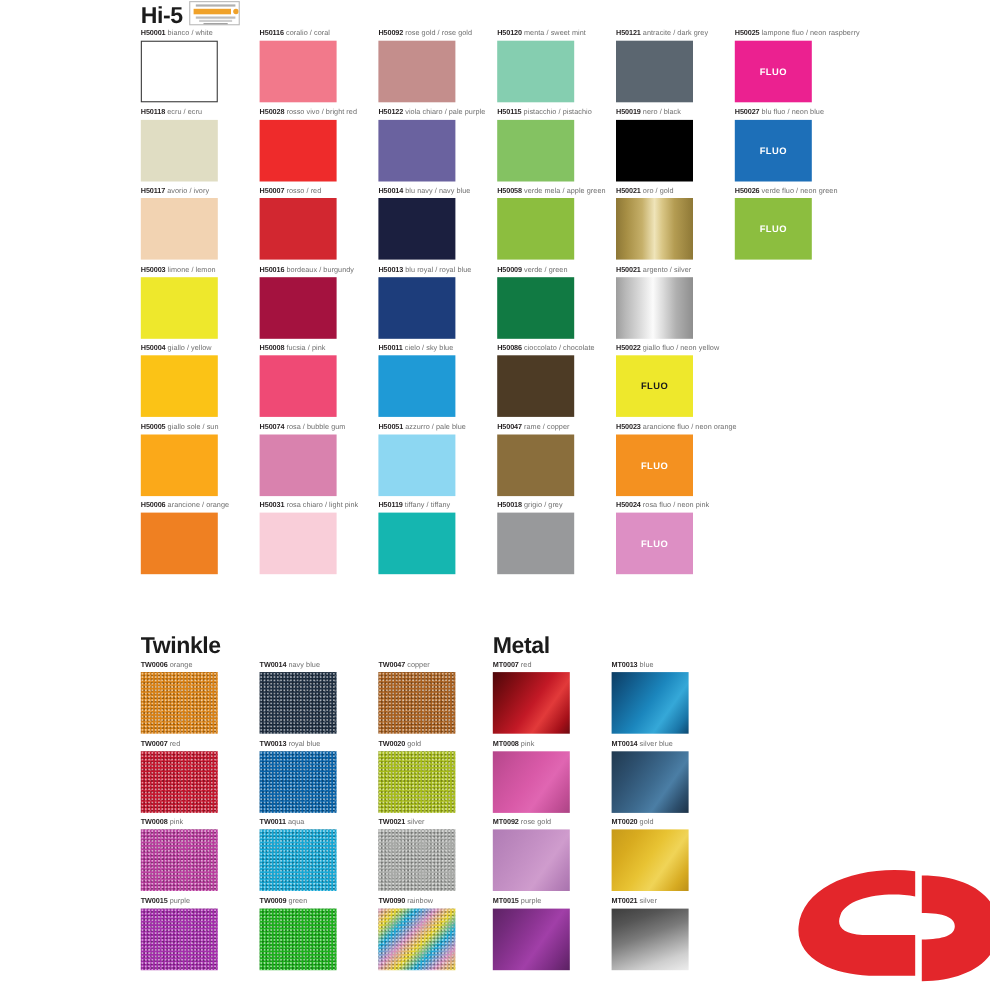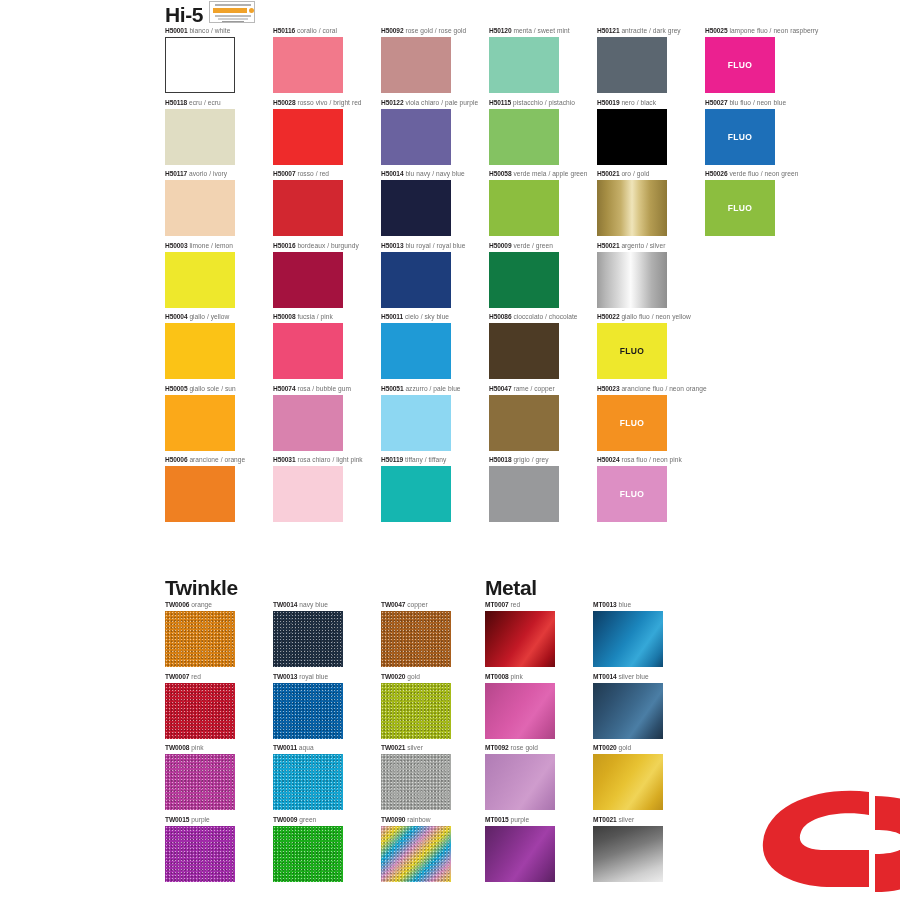--- a/index.html
+++ b/index.html
@@ -4,21 +4,21 @@
 <title>Colour Chart</title>
 <style>
   html,body{margin:0;padding:0;}
   body{
     width:900px;height:900px;
     background:#ffffff;
     font-family:"Liberation Sans","DejaVu Sans",sans-serif;
     position:relative;overflow:hidden;
     -webkit-font-smoothing:antialiased;
   }
-  .page{position:relative;width:800px;height:900px;margin-left:37px;}
+  .page{position:relative;width:800px;height:900px;}
 
   
   .section-head{
     position:absolute;
     font-size:21px;font-weight:700;color:#1b1b1b;
     letter-spacing:-0.4px;line-height:1;
   }
   #hi5-head{left:128px;top:4px;}
   #twinkle-head{left:128px;top:577px;}
   #metal-head{left:448px;top:577px;}

